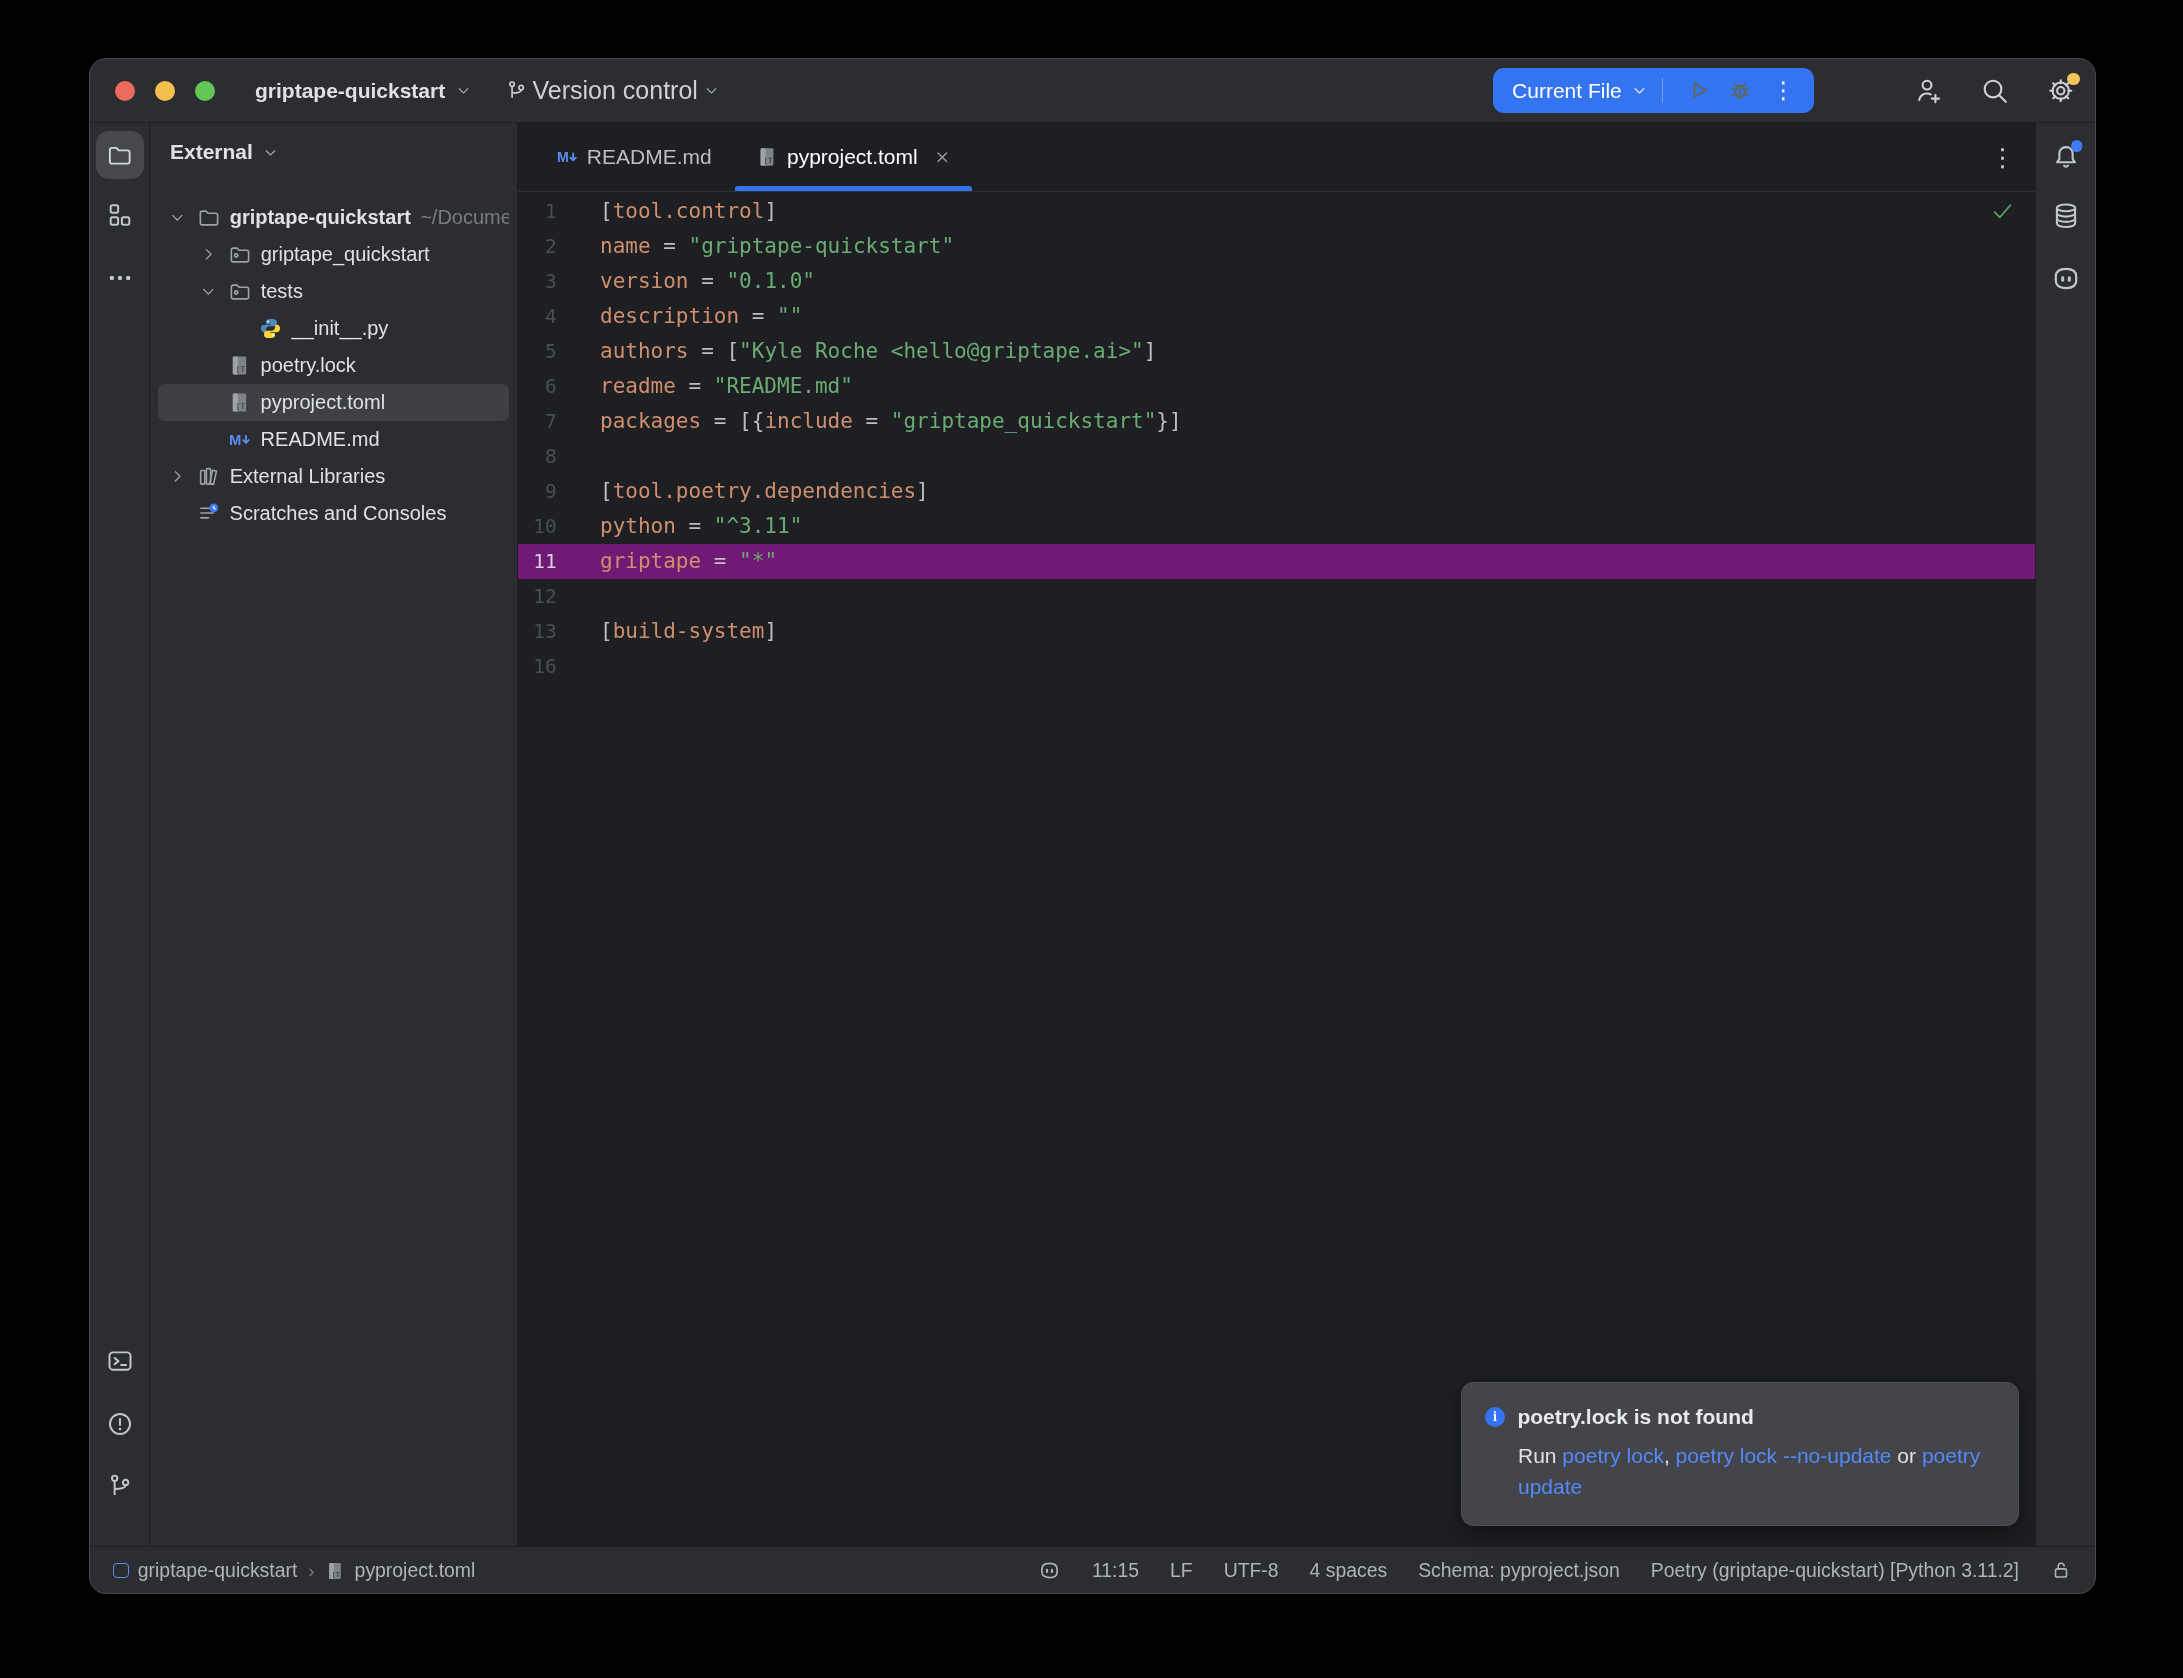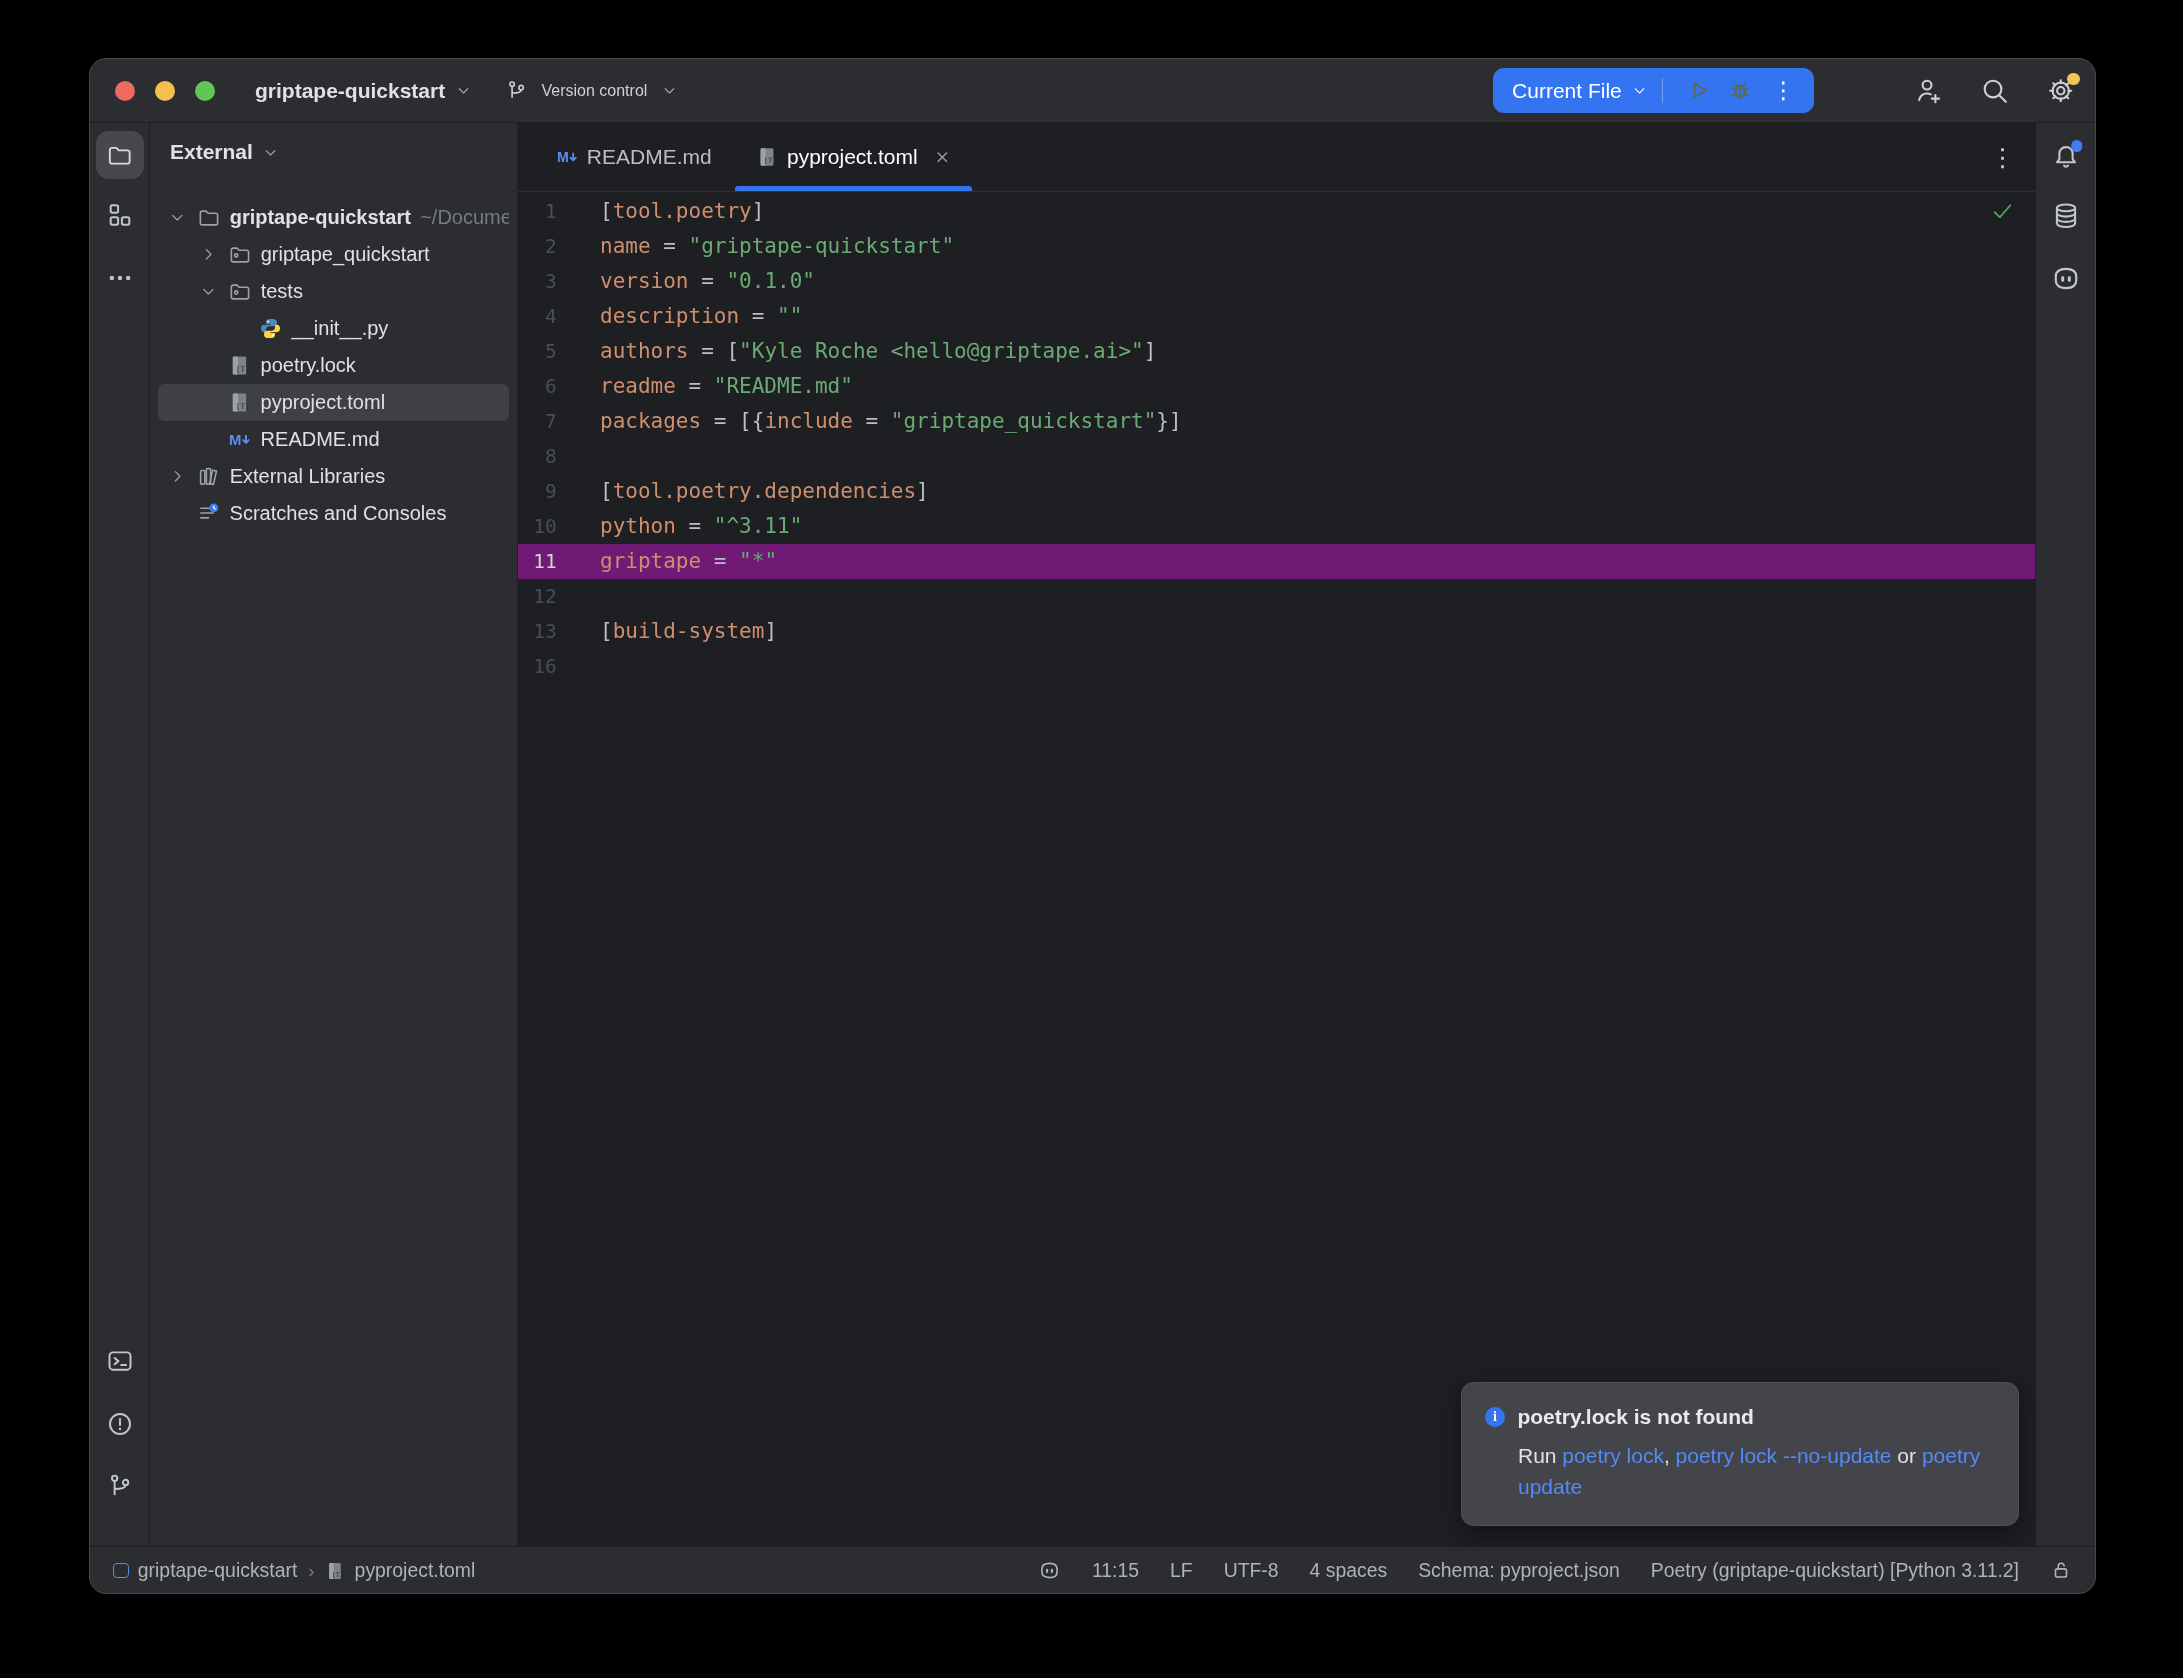--- a/index.html
+++ b/index.html
@@ -12,21 +12,21 @@
   #win{position:absolute;left:89px;top:58px;width:2007px;height:1536px;background:#2B2D30;
     border-radius:17px;overflow:hidden;border:0.8px solid #47484B;box-shadow:0 31px 85px rgba(0,0,0,.8);}
 
   
   #titlebar{height:64px;display:flex;align-items:center;border-bottom:0.8px solid #1E1F22;position:relative;}
   .tl-group{display:flex;gap:20px;margin-left:25px;}
   .tl{width:20px;height:20px;border-radius:50%;}
   .tl.r{background:#EC6A5E;} .tl.y{background:#F5BF4F;} .tl.g{background:#62C554;}
   .tb-widget{display:flex;align-items:center;cursor:default;}
   #proj-switch{margin-left:40px;font-size:21px;font-weight:700;color:#DFE1E5;gap:9.3px;}
-  #vcs-widget{margin-left:33px;font-size:16px;color:#CED0D6;gap:14px;}
+  #vcs-widget{margin-left:33px;font-size:25px;color:#CED0D6;gap:5px;}
   .chev{width:17px;height:17px;color:#9DA0A8;}
   #run-pill{margin-left:auto;height:45px;background:#3574F0;border-radius:11px;display:flex;
     align-items:center;padding:0 14px 0 18.6px;color:#fff;}
   #run-pill .lbl{font-size:21px;font-weight:500;}
   #run-pill .chev{color:#E8EDFB;margin-left:9.3px;}
   #run-pill .div{width:0.8px;height:25px;background:rgba(255,255,255,.32);margin:0 14px;}
   #run-pill .dis{color:#5E6852;margin:0 7.8px;}
   #run-pill .kebab{font-size:23px;color:#fff;margin:0 4.7px 0 11px;letter-spacing:0;line-height:1;}
   #tb-icons{display:flex;align-items:center;gap:36px;margin:0 20px 0 101px;color:#CED0D6;}
   #gear-wrap{position:relative;}
@@ -388,21 +388,21 @@
       </div>
       <div id="code-wrap">
         <span class="ic" id="check">
             <svg viewBox="0 0 24 24" fill="none" stroke="currentColor" stroke-width="1.7" stroke-linecap="round" stroke-linejoin="round">
               <path d="M4.5 13.5l5 5L19.5 7"></path>
             </svg>
           </span>
         <div id="code-lines">
             <div class="cl">
      <span class="g">1</span>
-     <span class="t"><span class="tok p">[</span><span class="tok k">tool.poetry</span><span class="tok p">]</span></span>
+     <span class="t"><span class="tok p">[</span><span class="tok k">tool.control</span><span class="tok p">]</span></span>
    </div>
             <div class="cl">
      <span class="g">2</span>
      <span class="t"><span class="tok k">name</span><span class="tok p"> = </span><span class="tok s">"griptape-quickstart"</span></span>
    </div>
             <div class="cl">
      <span class="g">3</span>
      <span class="t"><span class="tok k">version</span><span class="tok p"> = </span><span class="tok s">"0.1.0"</span></span>
    </div>
             <div class="cl">

